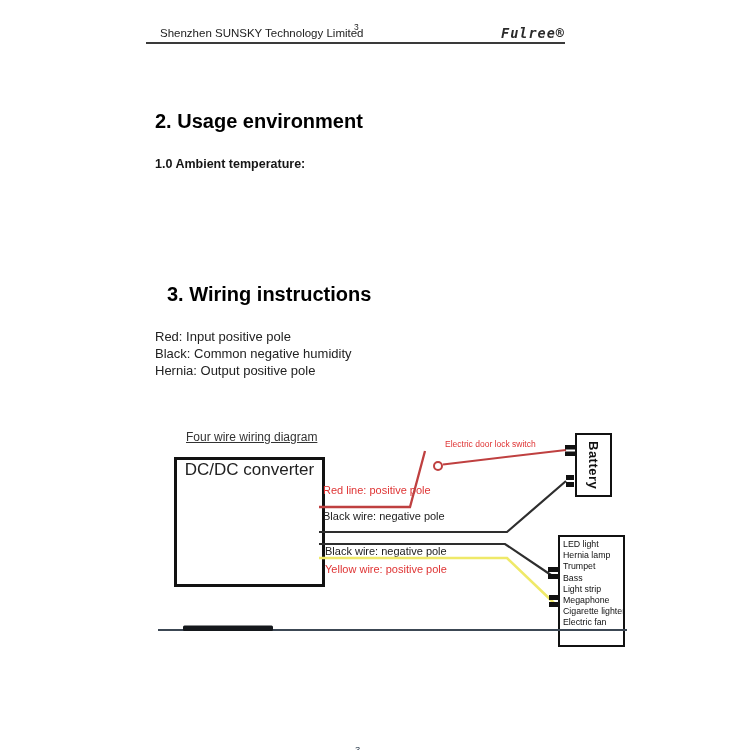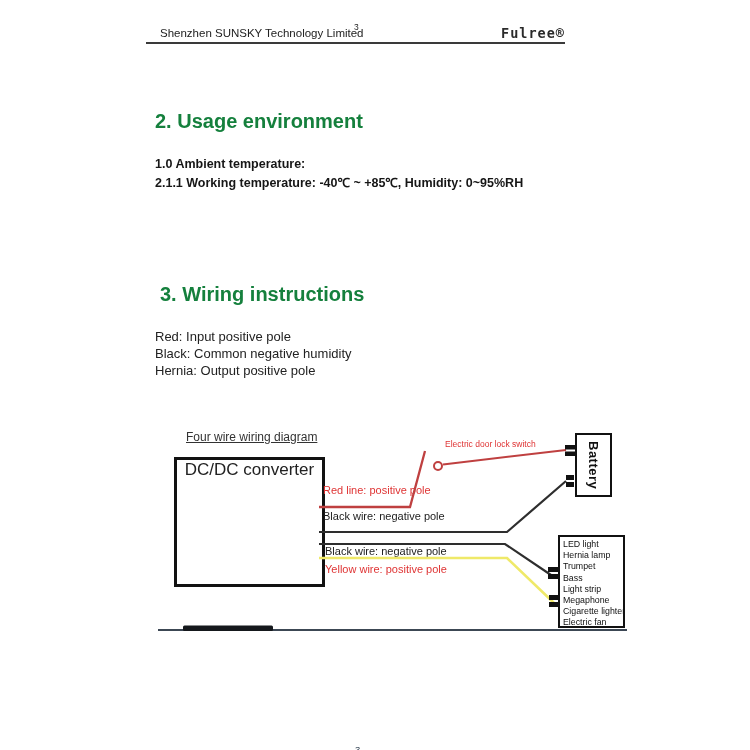--- a/index.html
+++ b/index.html
@@ -6,47 +6,47 @@
   .page {
     position:relative; width:750px; height:750px; background:#fff;
     font-family:"Liberation Sans", sans-serif; color:#1d1d1d; overflow:hidden;margin-top:20px;
   }
   .abs { position:absolute; }
 
   
   .header-title { left:160px; top:7px; font-size:11.5px; color:#222; white-space:nowrap; }
   .header-sup   { left:354px; top:2px; font-size:8.5px; color:#222; }
   .brand        { left:501px; top:5px; font-size:13.5px; font-weight:bold; letter-spacing:1px;
-                  font-family:"DejaVu Sans Mono", monospace; color:#2a2a2a; white-space:nowrap; }
+                  font-family:"DejaVu Sans Mono", monospace; color:#2a2a2a; white-space:nowrap;font-style:italic; }
   .header-rule  { left:146px; top:22px; width:419px; height:0; border-top:2px solid #3a3a3a; }
 
   
-  .h-big { font-size:20px; font-weight:bold; color:#15803d; white-space:nowrap; }
+  .h-big { font-size:20px; font-weight:bold; color:#000000; white-space:nowrap; }
   .sec2-title { left:155px; top:90px; }
-  .sec3-title { left:160px; top:263px; }
+  .sec3-title { left:167px; top:263px; }
   .bold-lines { left:155px; top:135px; font-size:12.5px; font-weight:bold; line-height:18.5px; color:#161616; }
   .reg-lines  { left:155px; top:309px; font-size:13px; line-height:16.8px; color:#222; }
   .bold-lines div, .reg-lines div { white-space:nowrap; }
 
   
   .caption { left:186px; top:410px; font-size:12px; color:#333; white-space:nowrap;text-decoration:underline; }
   .converter {
     left:174px; top:437px; width:151px; height:130px; box-sizing:border-box;
     border:3px solid #111; background:#fff;
     display:flex; align-items:flex-start; justify-content:center;
     font-size:17px; color:#222; white-space:nowrap;
   }
   .battery {
     left:575px; top:413px; width:37px; height:64px; box-sizing:border-box;
     border:2.5px solid #111; background:#fff;
     display:flex; align-items:center; justify-content:center;
   }
   .battery-label { writing-mode:vertical-rl; font-weight:bold; font-size:13px; letter-spacing:0.5px; color:#111; }
   .loads {
-    left:558px; top:515px; width:67px; height:93px; box-sizing:border-box;
+    left:558px; top:515px; width:67px; height:112px; box-sizing:border-box;
     border:2px solid #111; background:#fff; padding:2px 14px 0 3px; overflow:hidden;
   }
   .load-item { font-size:8.8px; line-height:11.2px; color:#111; white-space:nowrap; }
 
   .wl { position:absolute; font-size:11px; white-space:nowrap; }
   .wl-red    { left:323px; top:464px; color:var(--red-label,#e03a3a); }
   .wl-black1 { left:323px; top:490px; color:#1c1c1c; }
   .wl-black2 { left:325px; top:525px; color:#1c1c1c; }
   .wl-yellow { left:325px; top:543px; color:var(--red-label,#e03a3a); }
   .wl-switch { left:445px; top:419px; color:var(--red-label,#e03a3a); font-size:8.5px; }
@@ -63,21 +63,20 @@
 <div class="page">
 
   <div class="abs header-title">Shenzhen SUNSKY Technology Limited</div>
   <div class="abs header-sup">3</div>
   <div class="abs brand">Fulree®</div>
   <div class="abs header-rule"></div>
 
   <div class="abs h-big sec2-title">2. Usage environment</div>
   <div class="abs bold-lines">
     <div>1.0 Ambient temperature:</div>
-    <div>2.1.1 Working temperature: -40℃ ~ +85℃, Humidity: 0~95%RH</div>
   </div>
 
   <div class="abs h-big sec3-title">3. Wiring instructions</div>
   <div class="abs reg-lines">
     <div>Red: Input positive pole</div>
     <div>Black: Common negative humidity</div>
     <div>Hernia: Output positive pole</div>
   </div>
 
   <div class="abs caption">Four wire wiring diagram</div>

